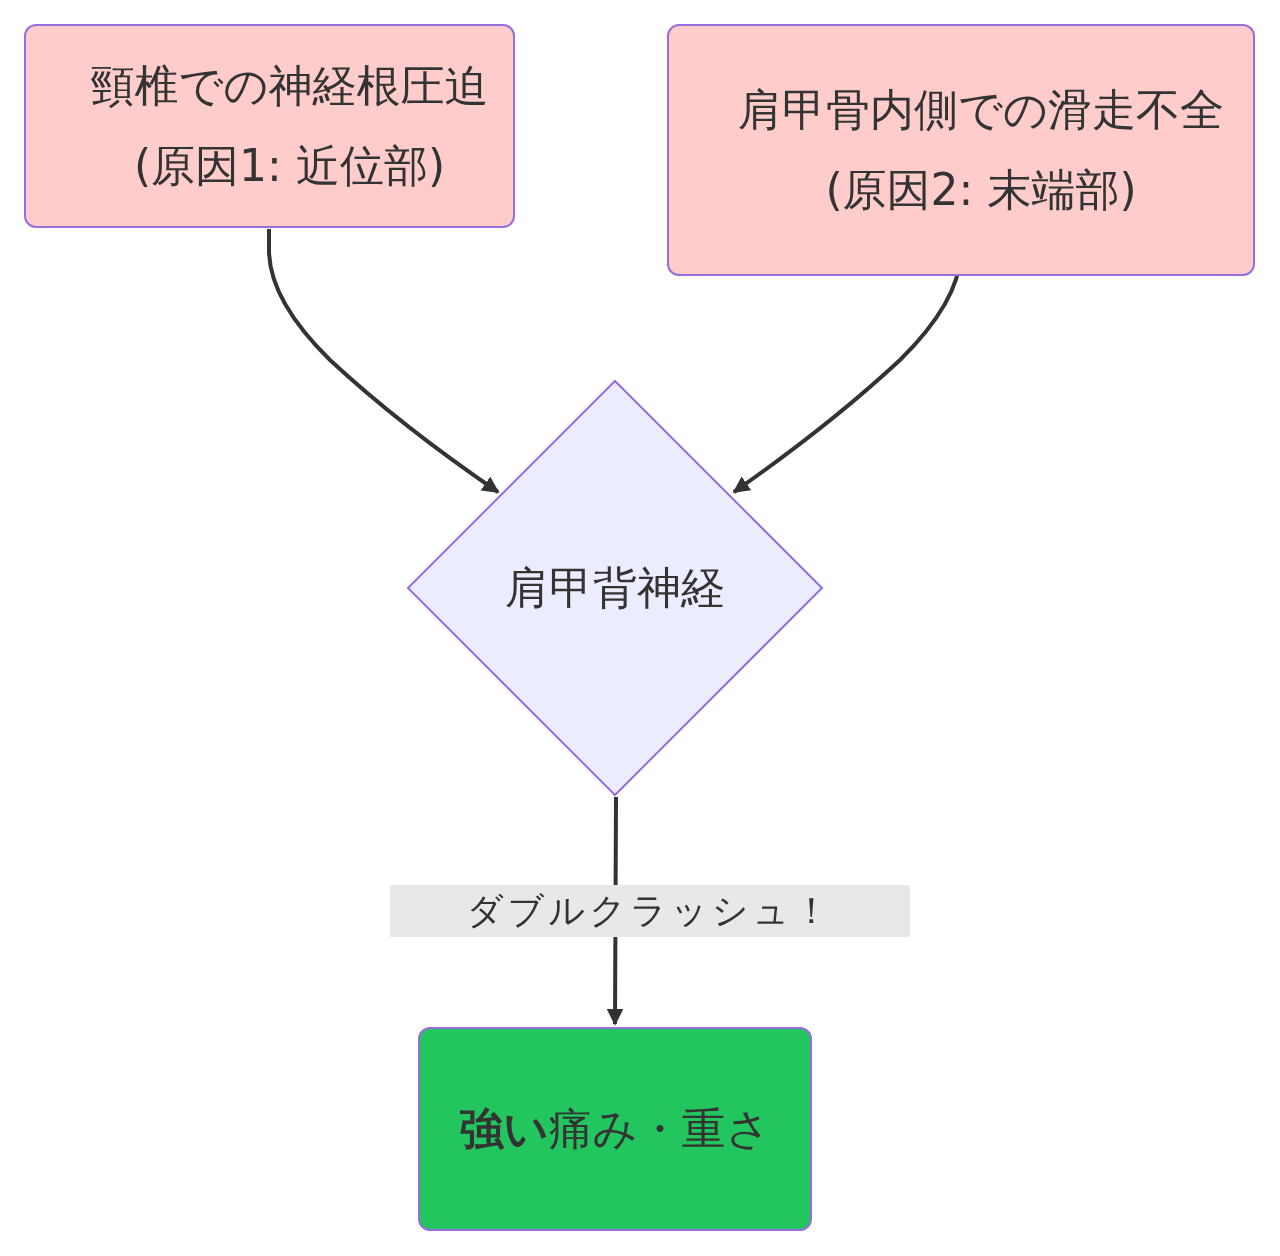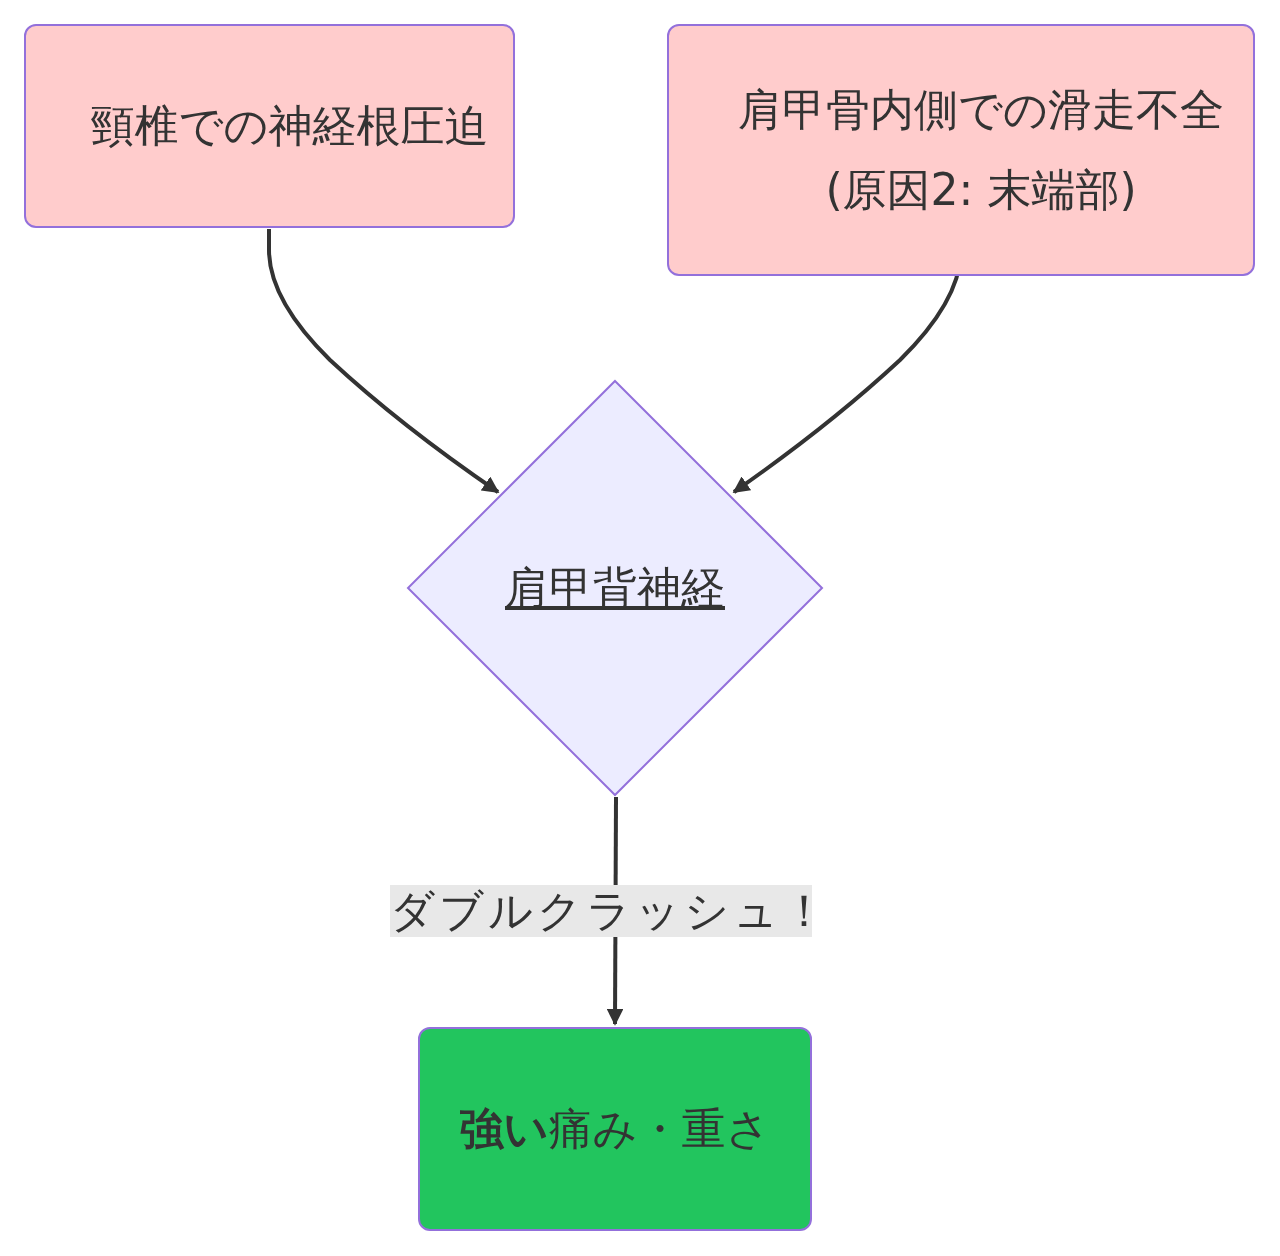--- a/index.html
+++ b/index.html
@@ -8,43 +8,44 @@
   svg.edges { position: absolute; left: 0; top: 0; }
   .node { position: absolute; box-sizing: border-box; display: flex; flex-direction: column;
           align-items: center; justify-content: center; text-align: center;
           border: 2px solid #9370DB; border-radius: 12px; font-size: 44px; line-height: 80px; }
   .cause { background: #ffcccc; padding-left: 40px; }
   .effect { background: #22c55e; }
   #n1 { left: 24px; top: 24px; width: 491px; height: 204px; }
   #n2 { left: 667px; top: 24px; width: 588px; height: 252px; }
   #n4 { left: 418px; top: 1027px; width: 394px; height: 204px; }
   .diamond-label { position: absolute; left: 408px; top: 548px; width: 414px; text-align: center;
-                   font-size: 44px; line-height: 80px; text-decoration: underline; }
-  .edge-label { position: absolute; left: 390px; top: 885px; width: 422px; height: 52px;
-                background: #e8e8e8; font-size: 44px; line-height: 52px; text-align: center;
+                   font-size: 44px; line-height: 80px; }
+  .edge-label { position: absolute; left: 390px; top: 885px; width: 520px; height: 52px;
+                background: #e8e8e8; font-size: 36px; line-height: 52px; text-align: center;
                 letter-spacing: 4px; white-space: nowrap; }
   b { font-weight: bold; }
 </style>
 </head>
 <body>
 
 <svg class="edges" width="1280" height="1256">
   <defs>
     <marker id="arrow" viewBox="0 0 10 10" refX="9" refY="5" markerWidth="4.2" markerHeight="4.2" orient="auto">
       <path d="M0,0 L10,5 L0,10 z" fill="#333333"></path>
     </marker>
   </defs>
   <path d="M269,229 L269,250 Q269,300 330,360 Q400,425 498,492" fill="none" stroke="#333333" stroke-width="4" marker-end="url(#arrow)"></path>
   <path d="M961,229 L961,250 Q961,300 900,360 Q830,425 734,492" fill="none" stroke="#333333" stroke-width="4" marker-end="url(#arrow)"></path>
   <path d="M616,797 L615,1024" fill="none" stroke="#333333" stroke-width="4" marker-end="url(#arrow)"></path>
   <polygon points="615,381 822,588 615,795 408,588" fill="#ececff" stroke="#9370DB" stroke-width="2"></polygon>
 </svg>
 
 <div class="node cause" id="n1">
   <div>頸椎での神経根圧迫</div>
+  <div>(原因1: 近位部)</div>
 </div>
 
 <div class="node cause" id="n2">
   <div>肩甲骨内側での滑走不全</div>
   <div>(原因2: 末端部)</div>
 </div>
 
 <div class="diamond-label">肩甲背神経</div>
 
 <div class="edge-label">ダブルクラッシュ！</div>

